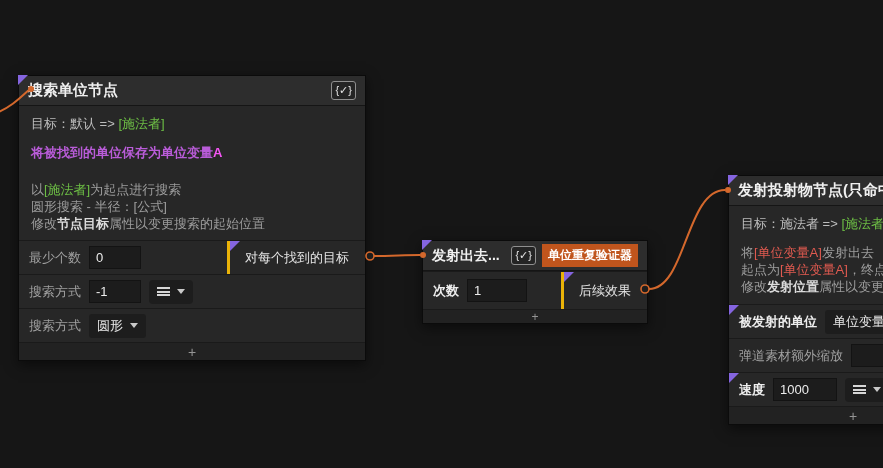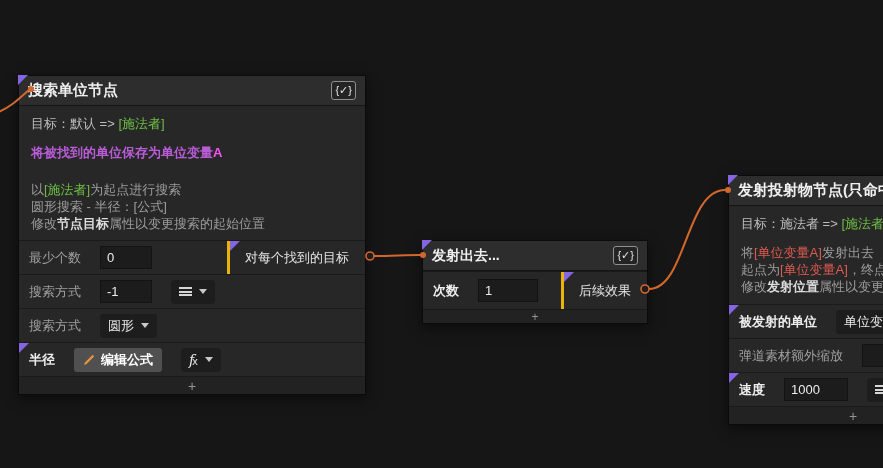--- a/index.html
+++ b/index.html
@@ -15,21 +15,21 @@
   .desc{padding:9px 12px 0;font-size:13px;line-height:17px;color:#9d9d9d;overflow:hidden;}
   .line{white-space:nowrap;}
   .mb12{margin-bottom:12px;}
   .mb20{margin-bottom:20px;}
   .t-gray{color:#bdbdbd;}
   .t-green{color:#6dbe45;}
   .t-red{color:#e05a50;}
   .t-purple{color:#b95cd8;font-weight:bold;}
   .t-magenta{color:#f455f4;font-weight:bold;}
   .t-bold{color:#dcdcdc;font-weight:bold;}
-  .row{position:relative;display:flex;align-items:center;gap:19px;height:34px;padding:0 10px;border-top:1px solid #1a1a1a;}
+  .row{position:relative;display:flex;align-items:center;gap:8px;height:34px;padding:0 10px;border-top:1px solid #1a1a1a;}
   .row-tall{height:38px;}
   .lbl{font-size:13px;color:#a0a0a0;white-space:nowrap;}
   .lbl.strong{color:#ededed;font-weight:bold;}
   .tinput{height:23px;background:#1c1c1c;border:1px solid #131313;color:#ececec;font-size:13px;padding:0 6px;font-family:inherit;outline:none;}
   .ddown{display:flex;align-items:center;gap:7px;height:24px;background:#1d1d1d;border-radius:3px;padding:0 8px;color:#e8e8e8;font-size:13px;white-space:nowrap;cursor:pointer;}
   .caret{width:0;height:0;border-left:4px solid transparent;border-right:4px solid transparent;border-top:5px solid #c9c9c9;flex:0 0 auto;}
   .iconbtn{display:flex;align-items:center;gap:7px;height:24px;background:#1d1d1d;border-radius:4px;padding:0 8px;cursor:pointer;}
   .lines-icon{position:relative;width:13px;height:9px;border-top:2px solid #d6d6d6;border-bottom:2px solid #d6d6d6;flex:0 0 auto;}
   .lines-icon::after{content:"";position:absolute;left:0;right:0;top:2px;height:2px;background:#d6d6d6;}
   .graybtn{display:flex;align-items:center;gap:6px;height:24px;background:#505050;border-radius:3px;padding:0 9px;color:#ffffff;font-weight:bold;font-size:13px;white-space:nowrap;cursor:pointer;}
@@ -83,42 +83,29 @@
       <span class="caret"></span>
     </div>
   </div>
   <div class="row">
     <span class="lbl">搜索方式</span>
     <div class="ddown">
       <span>圆形</span>
       <span class="caret"></span>
     </div>
   </div>
-  <div class="row">
-    <div class="marker" style="border-top-color: rgb(133, 101, 224);"></div>
-    <span class="lbl strong">半径</span>
-    <div class="graybtn">
-      <svg width="12" height="12" viewBox="0 0 12 12">
-          <path d="M1 11 L3.6 10.1 L10.6 3.1 A1.15 1.15 0 0 0 8.9 1.4 L1.9 8.4 Z" fill="#e8943a"></path>
-        </svg>
-      <span>编辑公式</span>
-    </div>
-    <div class="iconbtn">
-      <span><span class="fx-f">f</span><span class="fx-x">x</span></span>
-      <span class="caret"></span>
-    </div>
-  </div>
   <div class="footer">+</div>
 </div>
 
 <div class="node" style="left:422px;top:240px;width:226px;">
   <div class="hdr">
     <div class="marker" style="border-top-color: rgb(133, 101, 224);"></div>
     <span class="title title-sm">发射出去...</span>
     <span class="vbadge">{✓}</span>
+    <span class="ebadge ebadge-sm" style="background: rgb(192, 85, 29);">单位重复验证器</span>
   </div>
   <div class="row row-tall">
     <span class="lbl strong">次数</span>
     <input class="tinput" style="width: 60px;" value="1">
     <div class="port-cell" style="width:86px;">
       <div class="marker" style="border-top-color: rgb(133, 101, 224);"></div>
       <span class="port-lbl">后续效果</span>
     </div>
   </div>
   <div class="footer footer-sm">+</div>

